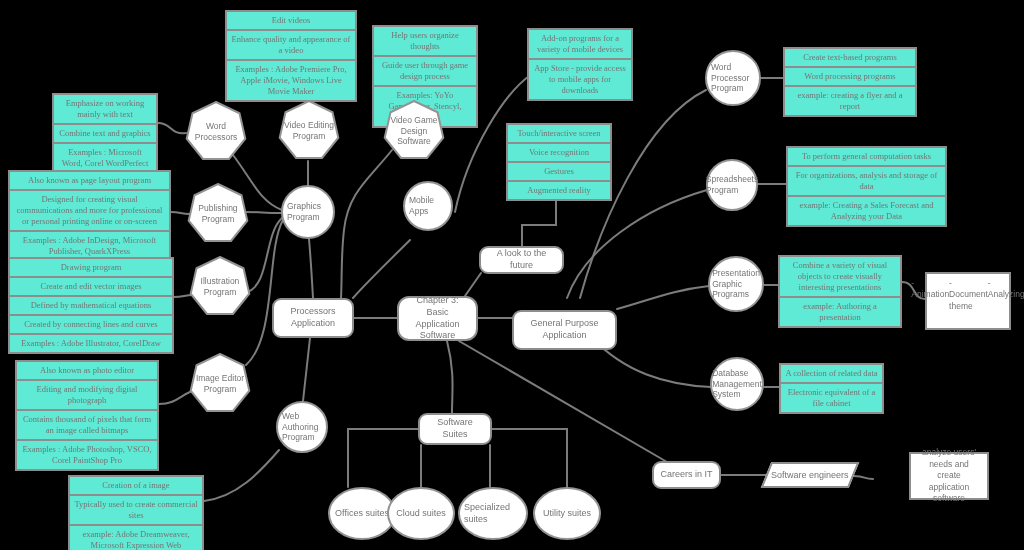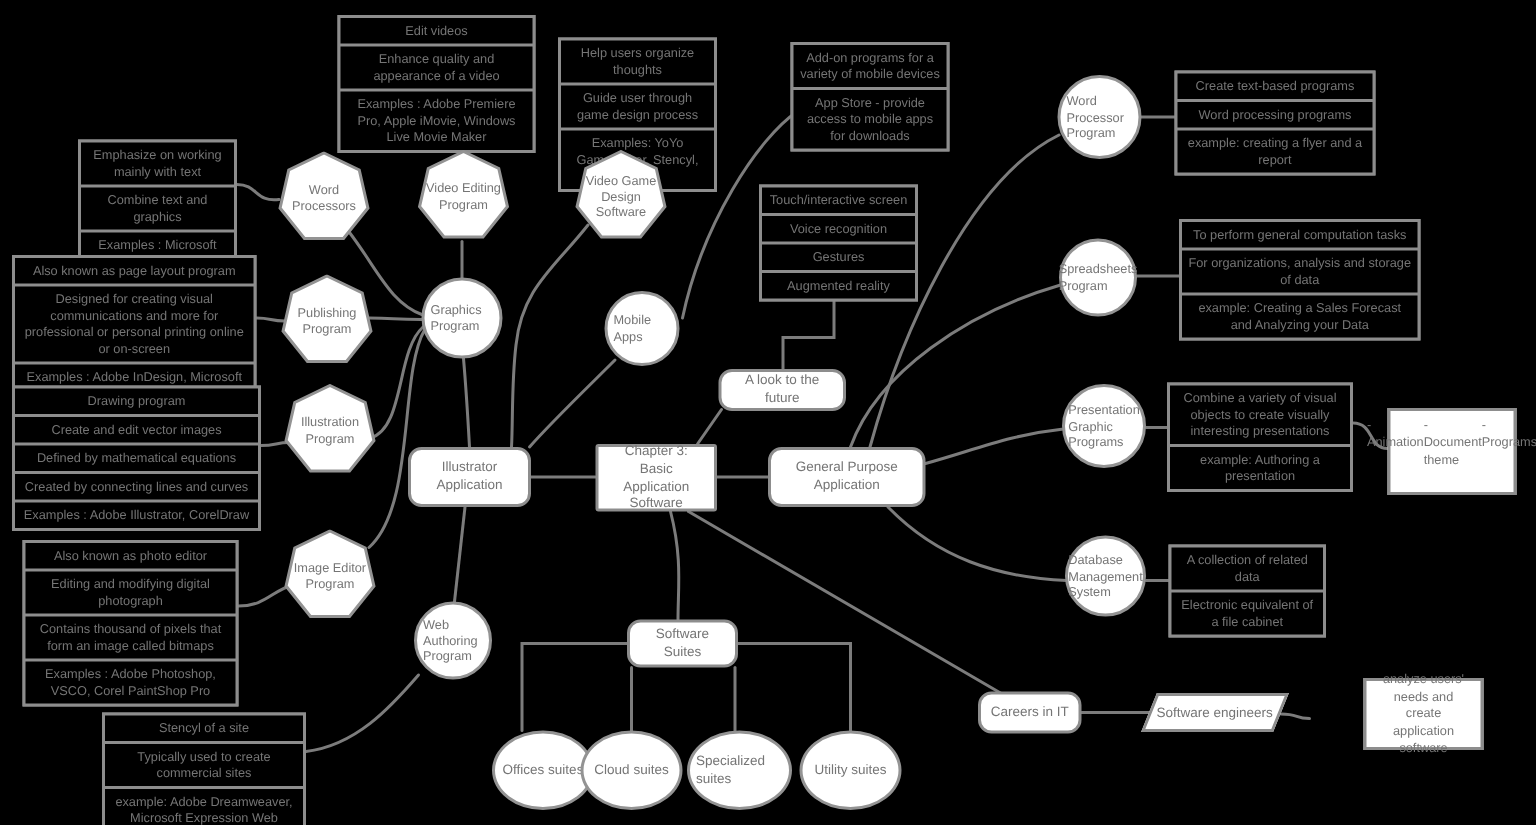--- a/index.html
+++ b/index.html
@@ -3,41 +3,41 @@
 <meta charset="utf-8">
 <style>
   html,body{margin:0;padding:0;background:#000;}
   #stage{position:relative;width:1024px;height:550px;background:#000;overflow:hidden;
          font-family:"Liberation Sans", sans-serif;}
   #edges{position:absolute;left:0;top:0;z-index:1;}
   #edges path{stroke:#7c7c7c;stroke-width:2;fill:none;stroke-linecap:round;}
 
   .ibox{position:absolute;z-index:3;background:#8d8d8d;border:2px solid #8d8d8d;
         display:flex;flex-direction:column;gap:2px;box-sizing:border-box;}
-  .irow{background:#000000;border:0;color:#757575;font-size:8.5px;line-height:1.3;
-        text-align:center;padding:3px 4px;}
+  .irow{background:#5eead4;border:0;color:#757575;font-size:8.5px;line-height:1.3;
+        text-align:center;padding:3px 4px;font-family:Liberation Serif, serif;}
   .plain{position:absolute;z-index:3;background:#fff;border:2px solid #8d8d8d;color:#757575;
          font-size:8.5px;line-height:1.35;box-sizing:border-box;padding:4px 6px;}
   .plain.center{text-align:center;display:flex;align-items:center;justify-content:center;margin-left:36px;}
 
   .hep{position:absolute;width:64px;height:62px;z-index:4;}
   .hep svg{position:absolute;left:0;top:0;width:100%;height:100%;}
   .hep polygon{fill:#fff;stroke:#939393;stroke-width:2;}
   .nlabel{position:absolute;left:4%;top:0;width:92%;height:100%;display:flex;align-items:center;
           justify-content:center;text-align:center;color:#757575;font-size:8.5px;line-height:1.25;}
 
   .circ{position:absolute;z-index:4;background:#fff;border:2px solid #939393;border-radius:50%;
         display:flex;align-items:center;justify-content:center;text-align:left;
         color:#757575;font-size:8.5px;line-height:1.25;box-sizing:border-box;padding:4px;}
   .ell{border-radius:50%;font-size:9px;}
 
   .rrect{position:absolute;z-index:4;background:#fff;border:2px solid #8d8d8d;border-radius:9px;
          display:flex;align-items:center;justify-content:center;text-align:center;
          color:#757575;font-size:9px;line-height:1.3;box-sizing:border-box;padding:0 6px;}
-  .sq{border-radius:2px;}
+  .sq{border-radius:12px;}
 
   .para{position:absolute;z-index:4;background:#fff;border:2px solid #8d8d8d;
         transform:skewX(-22deg);display:flex;align-items:center;justify-content:center;
         box-sizing:border-box;}
   .para .nlabel2{transform:skewX(22deg);color:#757575;font-size:9px;white-space:nowrap;}
 
   .lines{display:flex;flex-direction:row;justify-content:center;text-align:left;}
 </style>
 </head>
 <body>
@@ -123,21 +123,21 @@
   </div>
 
   <div class="ibox" style="left:15px;top:360px;width:144px">
     <div class="irow">Also known as photo editor</div>
     <div class="irow">Editing and modifying digital photograph</div>
     <div class="irow">Contains thousand of pixels that form an image called bitmaps</div>
     <div class="irow">Examples : Adobe Photoshop, VSCO, Corel PaintShop Pro</div>
   </div>
 
   <div class="ibox" style="left:68px;top:475px;width:136px">
-    <div class="irow">Stencyl of a site</div>
+    <div class="irow">Creation of a image</div>
     <div class="irow">Typically used to create commercial sites</div>
     <div class="irow">example: Adobe Dreamweaver, Microsoft Expression Web</div>
   </div>
 
   <div class="ibox" style="left:783px;top:47px;width:134px">
     <div class="irow">Create text-based programs</div>
     <div class="irow">Word processing programs</div>
     <div class="irow">example: creating a flyer and a report</div>
   </div>
 
@@ -148,21 +148,21 @@
   </div>
 
   <div class="ibox" style="left:778px;top:255px;width:124px">
     <div class="irow">Combine a variety of visual objects to create visually interesting presentations</div>
     <div class="irow">example: Authoring a presentation</div>
   </div>
 
   <div class="plain lines" style="left:925px;top:272px;width:86px;height:58px">
     <div>- Animation</div>
     <div>- Document theme</div>
-    <div>- Programs</div>
+    <div>- Analyzing</div>
   </div>
 
   <div class="ibox" style="left:779px;top:363px;width:105px">
     <div class="irow">A collection of related data</div>
     <div class="irow">Electronic equivalent of a file cabinet</div>
   </div>
 
   <div class="ibox" style="left:506px;top:123px;width:106px">
     <div class="irow">Touch/interactive screen</div>
     <div class="irow">Voice recognition</div>
@@ -207,21 +207,21 @@
   <div class="hep" style="left:188px;top:353px">
     <svg viewBox="0 0 64 62">
         <polygon points="32,1 55.5,12.3 61.3,37.7 45,58 19,58 2.7,37.7 8.5,12.3"></polygon>
       </svg>
     <div class="nlabel">Image Editor Program</div>
   </div>
 
   <div class="circ" style="left:281px;top:185px;width:54px;height:54px">
     <span>Graphics Program</span>
   </div>
-  <div class="circ" style="left:403px;top:194px;width:50px;height:50px">
+  <div class="circ" style="left:403px;top:181px;width:50px;height:50px">
     <span>Mobile Apps</span>
   </div>
   <div class="circ" style="left:276px;top:401px;width:52px;height:52px">
     <span>Web Authoring Program</span>
   </div>
   <div class="circ" style="left:705px;top:50px;width:56px;height:56px">
     <span>Word Processor Program</span>
   </div>
   <div class="circ" style="left:706px;top:159px;width:52px;height:52px">
     <span>Spreadsheets Program</span>
@@ -240,26 +240,26 @@
     <span>Cloud suites</span>
   </div>
   <div class="circ ell" style="left:458px;top:487px;width:70px;height:53px">
     <span>Specialized suites</span>
   </div>
   <div class="circ ell" style="left:533px;top:487px;width:68px;height:53px">
     <span>Utility suites</span>
   </div>
 
   <div class="rrect" style="left:272px;top:298px;width:82px;height:40px">
-    <span>Illustrator Application</span>
+    <span>Processors Application</span>
   </div>
   <div class="rrect sq" style="left:397px;top:296px;width:81px;height:45px">
     <span>Chapter 3: Basic Application Software</span>
   </div>
-  <div class="rrect" style="left:512px;top:298px;width:105px;height:40px">
+  <div class="rrect" style="left:512px;top:310px;width:105px;height:40px">
     <span>General Purpose Application</span>
   </div>
   <div class="rrect" style="left:479px;top:246px;width:85px;height:28px">
     <span>A look to the future</span>
   </div>
   <div class="rrect" style="left:418px;top:413px;width:74px;height:32px">
     <span>Software Suites</span>
   </div>
   <div class="rrect" style="left:652px;top:461px;width:69px;height:28px">
     <span>Careers in IT</span>

